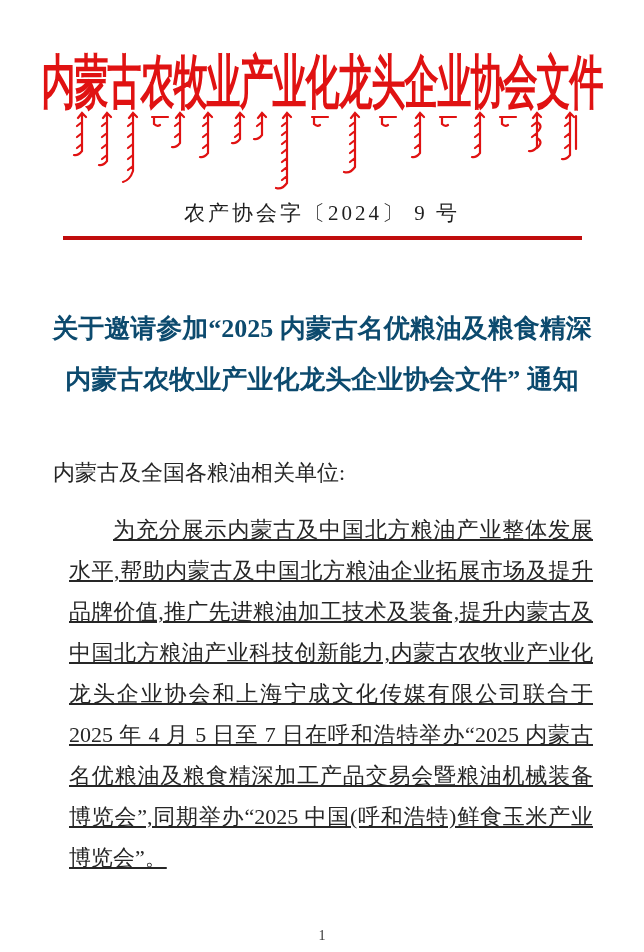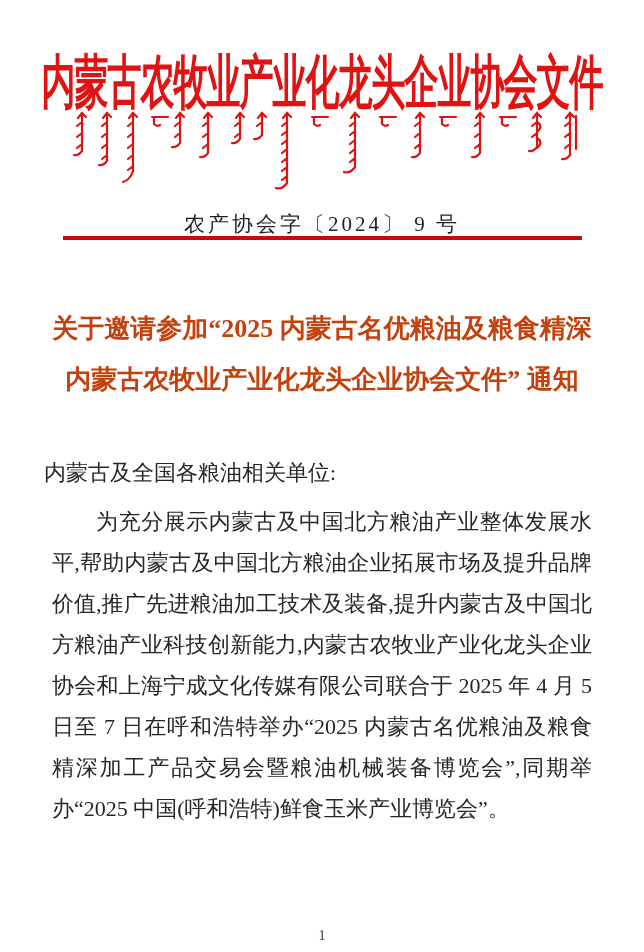--- a/index.html
+++ b/index.html
@@ -17,46 +17,46 @@
     white-space:nowrap;
     transform:scaleY(1.72);
     transform-origin:top center;
     color:#e01212;
   }
   .mongolian{
     position:absolute;top:110px;left:70px;
     width:525px;height:90px;
   }
   .doc-number{
-    position:absolute;top:210px;left:0;width:644px;
+    position:absolute;top:199px;left:0;width:644px;
     text-align:center;
     font-size:21px;letter-spacing:3px;
     color:#1f1f1f;
   }
   .red-divider{
     position:absolute;top:236px;left:63px;right:62px;height:4px;
     background:#c00d0d;
   }
   .doc-title{
     position:absolute;top:303px;left:28px;right:28px;
     margin:0;
     text-align:center;
     font-size:26px;font-weight:bold;
     line-height:51px;
-    color:#c2410c;
+    color:#0c4a6e;
   }
   .body-block{
-    position:absolute;top:452px;left:44px;width:556px;height:470px;
+    position:absolute;top:452px;left:53px;width:556px;height:470px;
     overflow:hidden;
     font-size:22px;line-height:41px;
     color:#262626;
     text-align:justify;
   }
   .salutation{margin:0;}
-  .para{margin:8px;text-indent:2em;}
+  .para{margin:16px;text-indent:2em;text-decoration:underline;}
   .page-number{
     position:absolute;bottom:8px;left:0;width:644px;
     text-align:center;
     font-size:14px;color:#333333;
   }
 </style>
 </head>
 <body>
 
 <div class="page">

